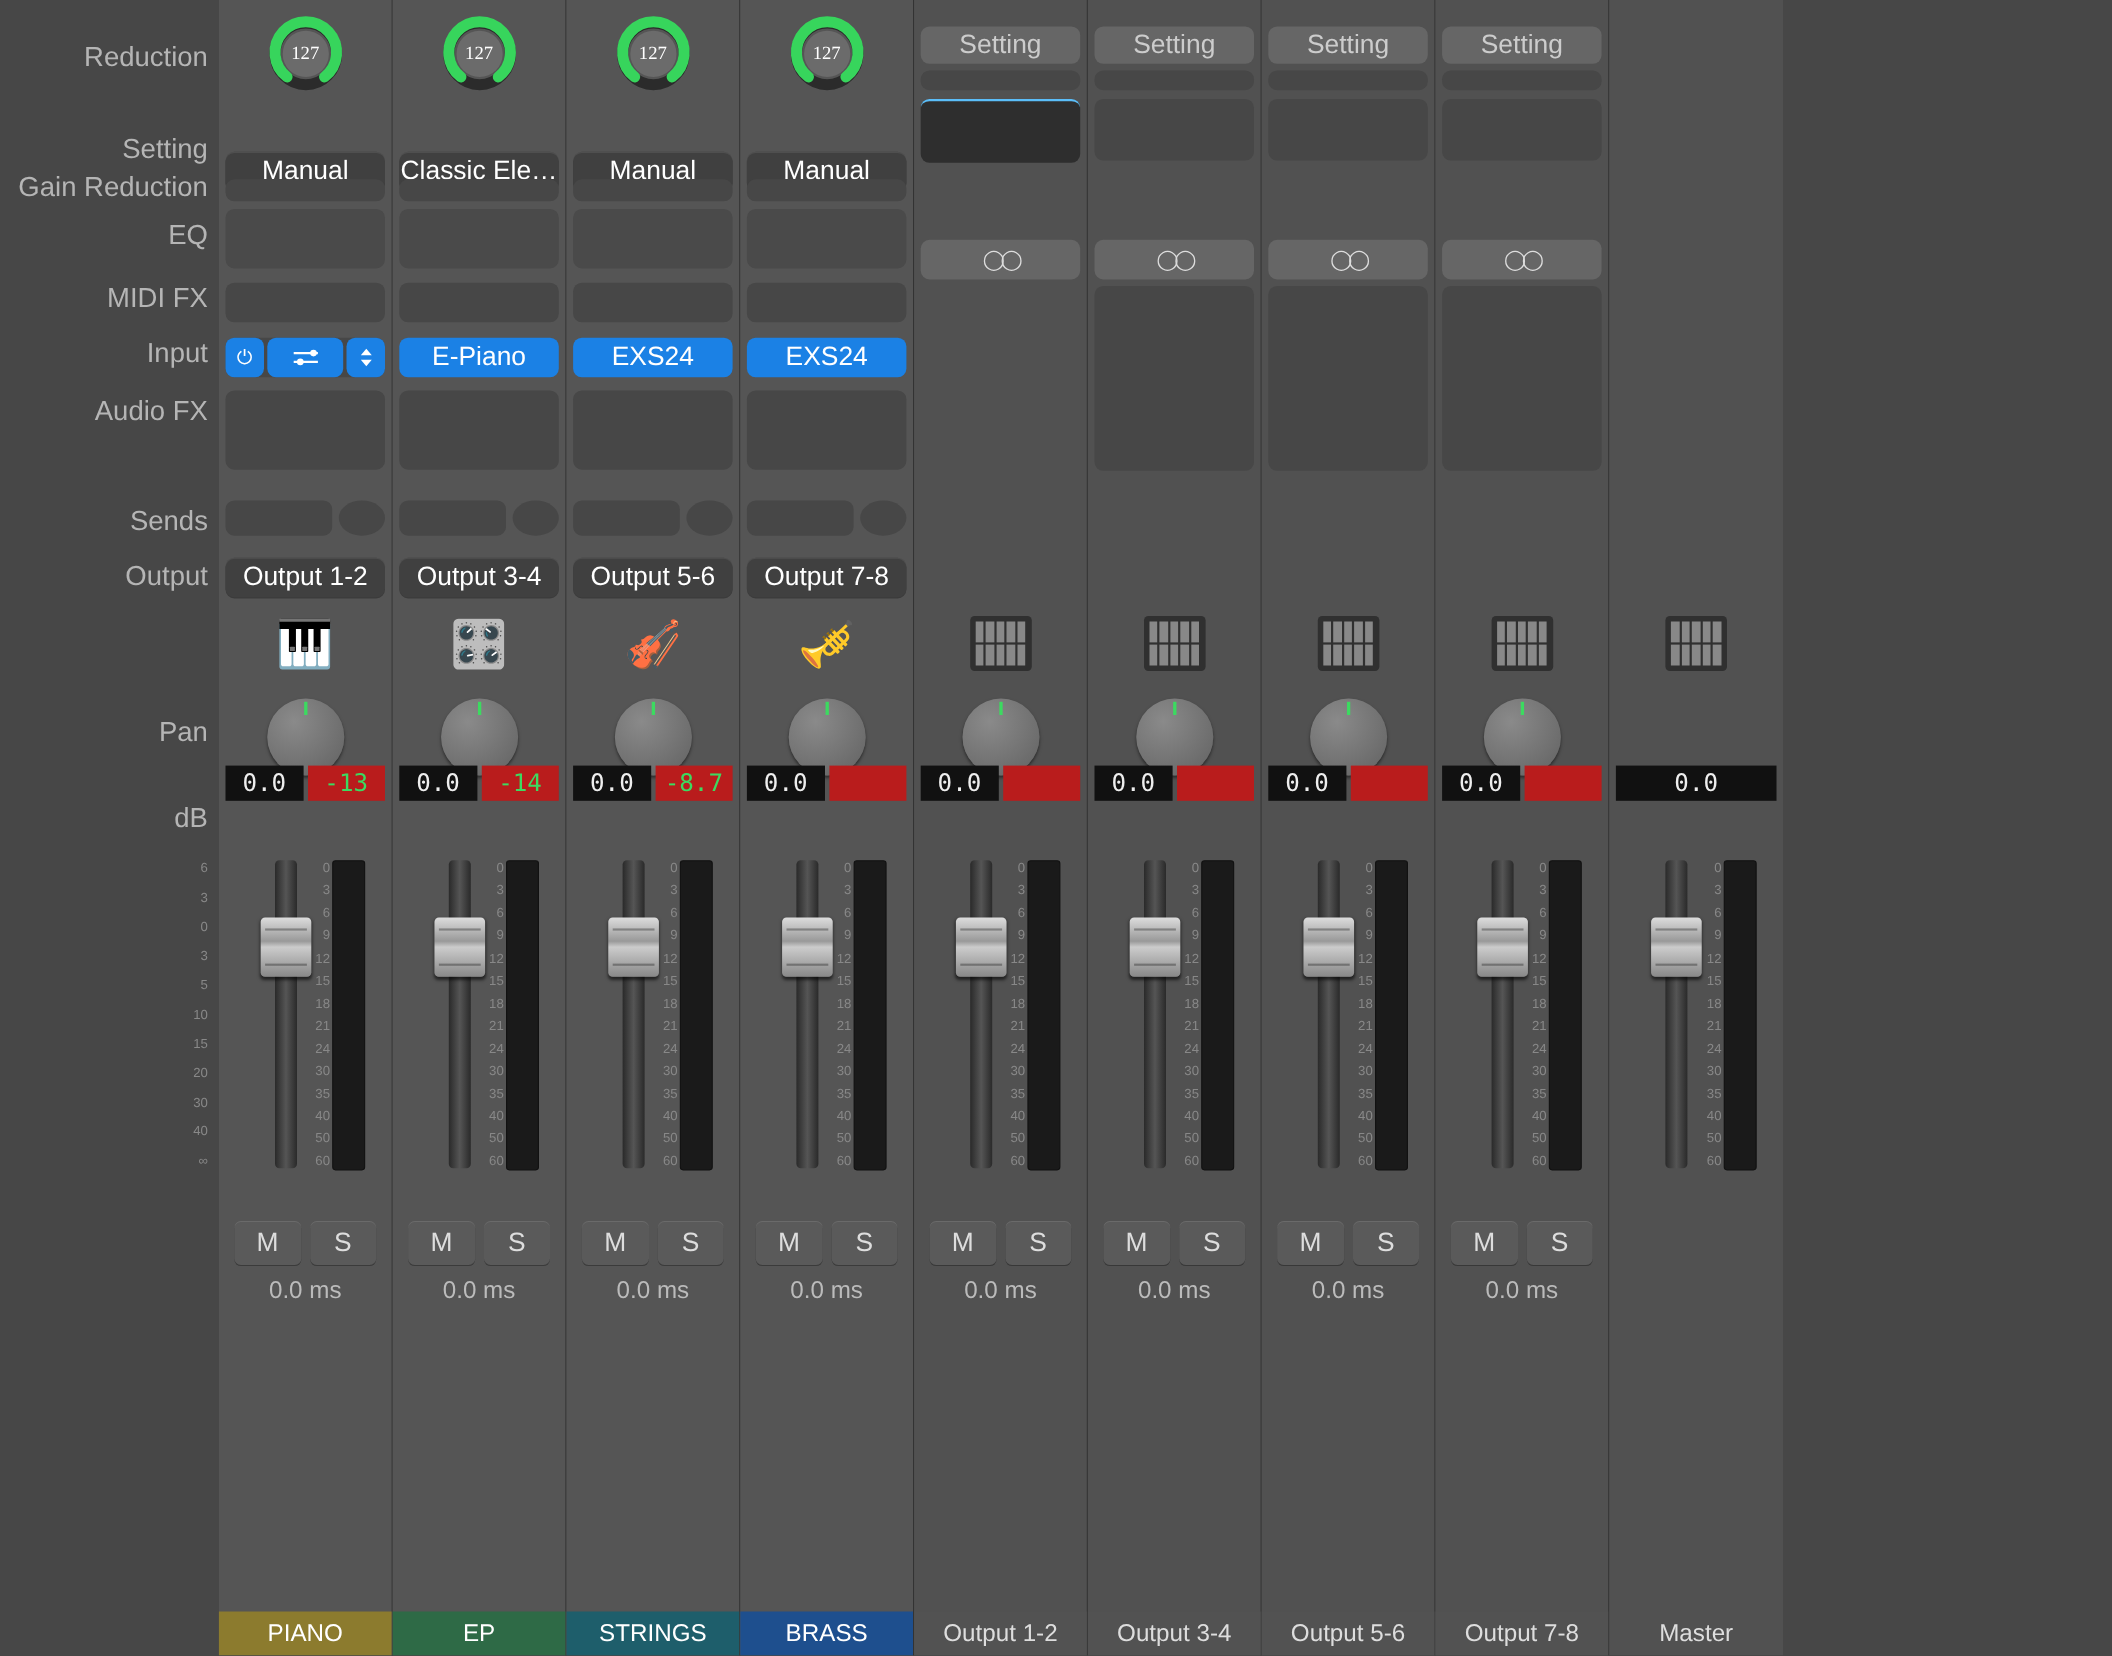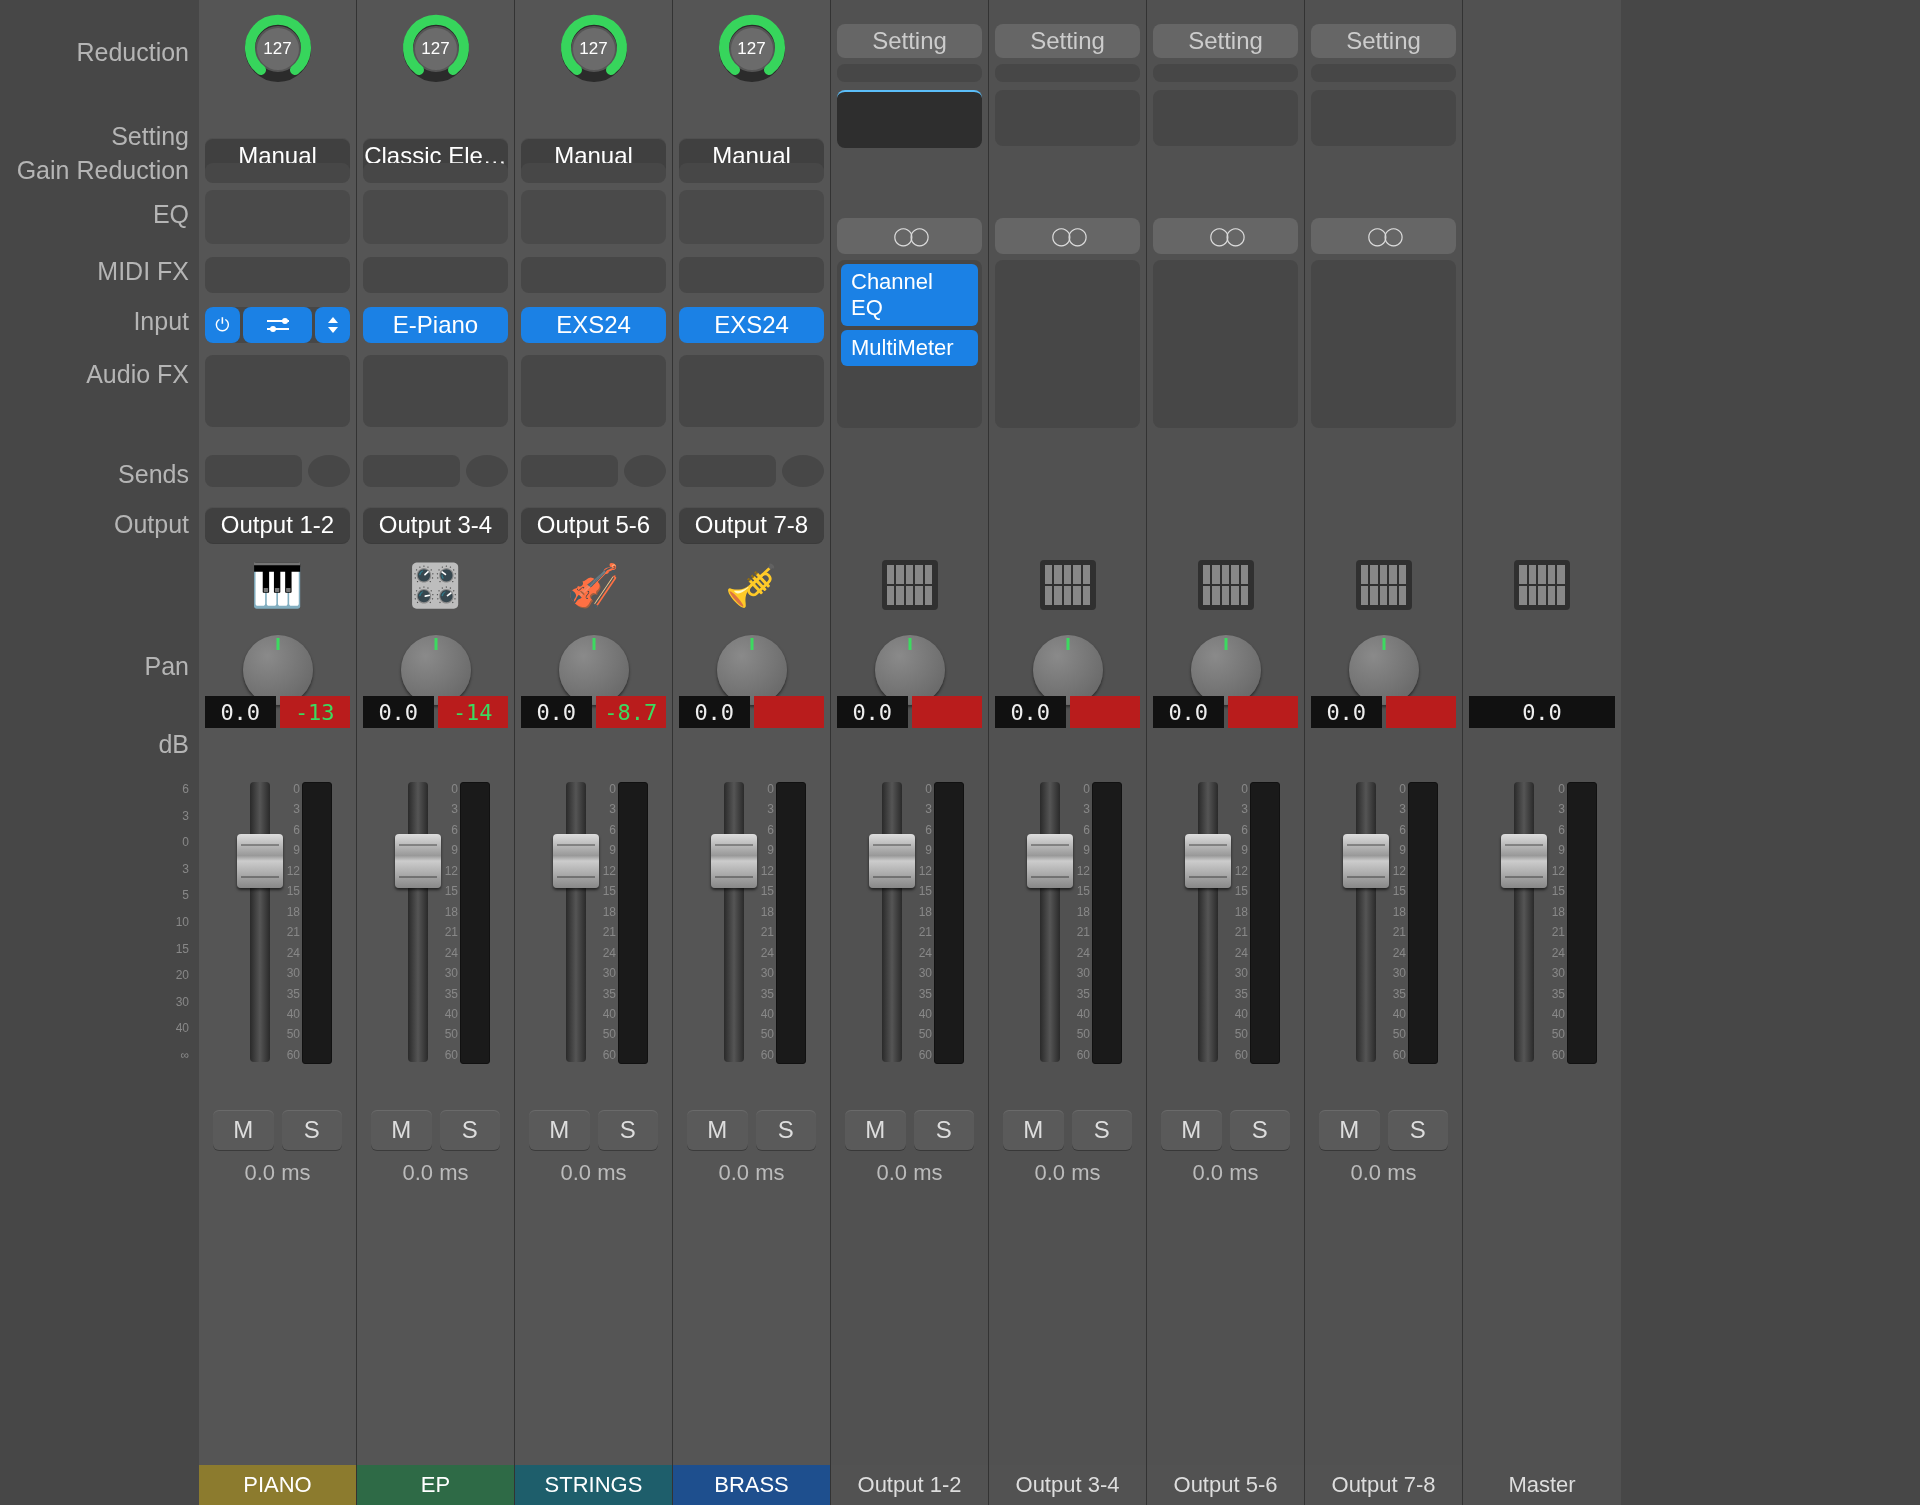--- a/index.html
+++ b/index.html
@@ -63,21 +63,21 @@
   .slot.blue {
     background: #1b81e5;
     color: #fff;
     display:flex;align-items:center;justify-content:center;font-size:24px;cursor:pointer;
   }
   .slot.none { background: transparent; box-shadow:none; }
 
   
   .expr-wrap { top: 0px; height: 110px; }
   .expr-knob {
-    position: relative; width: 70px; height: 70px; margin: 14px auto 0 auto;
+    position: relative; width: 70px; height: 70px; margin: 14px auto 0 auto; font-family: Liberation Serif, serif;
   }
   .expr-knob svg { position:absolute; left:0; top:0; }
   .expr-center {
     position:absolute; left:50%; top:50%;
     width:42px; height:42px; margin:-21px 0 0 -21px;
     border-radius:50%; background:#6b6b6b;
     display:flex;align-items:center;justify-content:center;
     font-size:17px; color:#fff; font-weight:500;
   }
 
@@ -499,24 +499,20 @@
     <div class="slot none lat-row">0.0 ms</div>
     <div class="name-row c-brass">BRASS</div>
   </div>
   <div class="strip bus">
     <div class="slot greybtn bus-setting">Setting</div>
     <div class="slot bus-gr"></div>
     <div class="slot bus-eq active"></div>
     <div class="slot greybtn bus-mode">
           <span class="stereo-icon">◯◯</span>
         </div>
-    <div class="slot bus-fx">
-          <span class="plug">Channel EQ</span>
-          <span class="plug">MultiMeter</span>
-        </div>
     <div class="slot none icon-row">
           <div class="mixer-icon">
             <span></span>
             <span></span>
             <span></span>
             <span></span>
             <span></span>
             <span></span>
             <span></span>
             <span></span>

